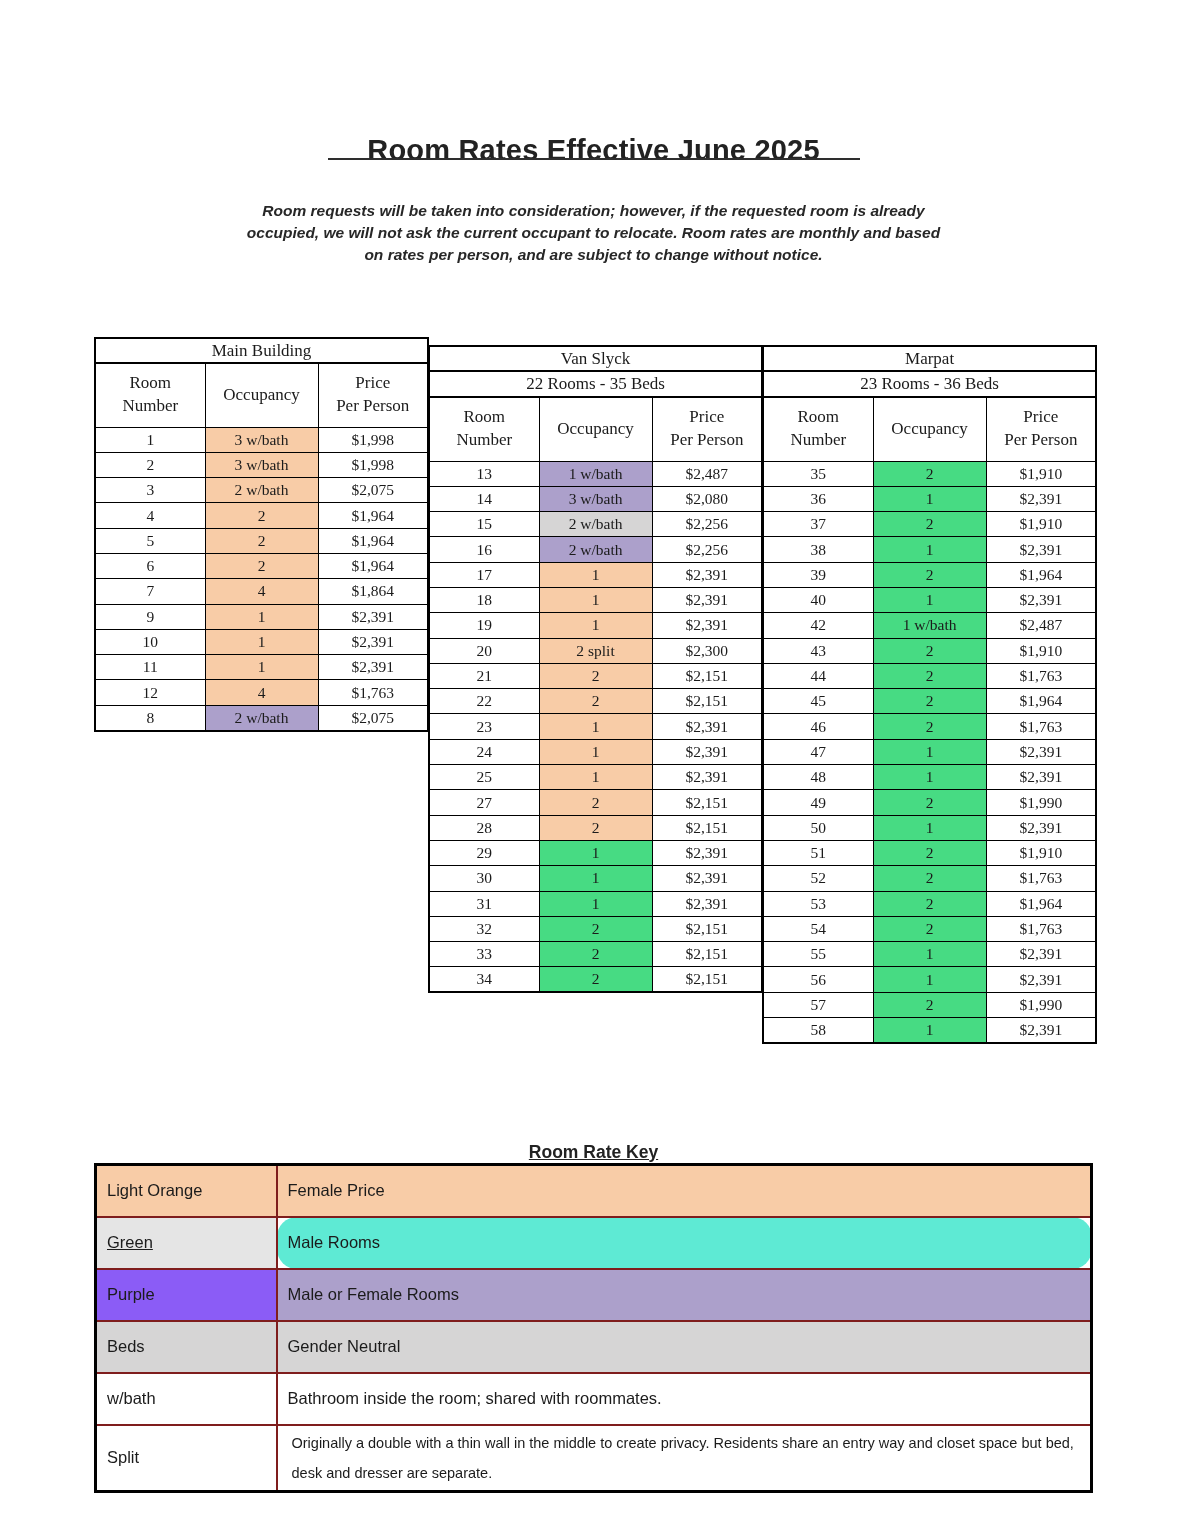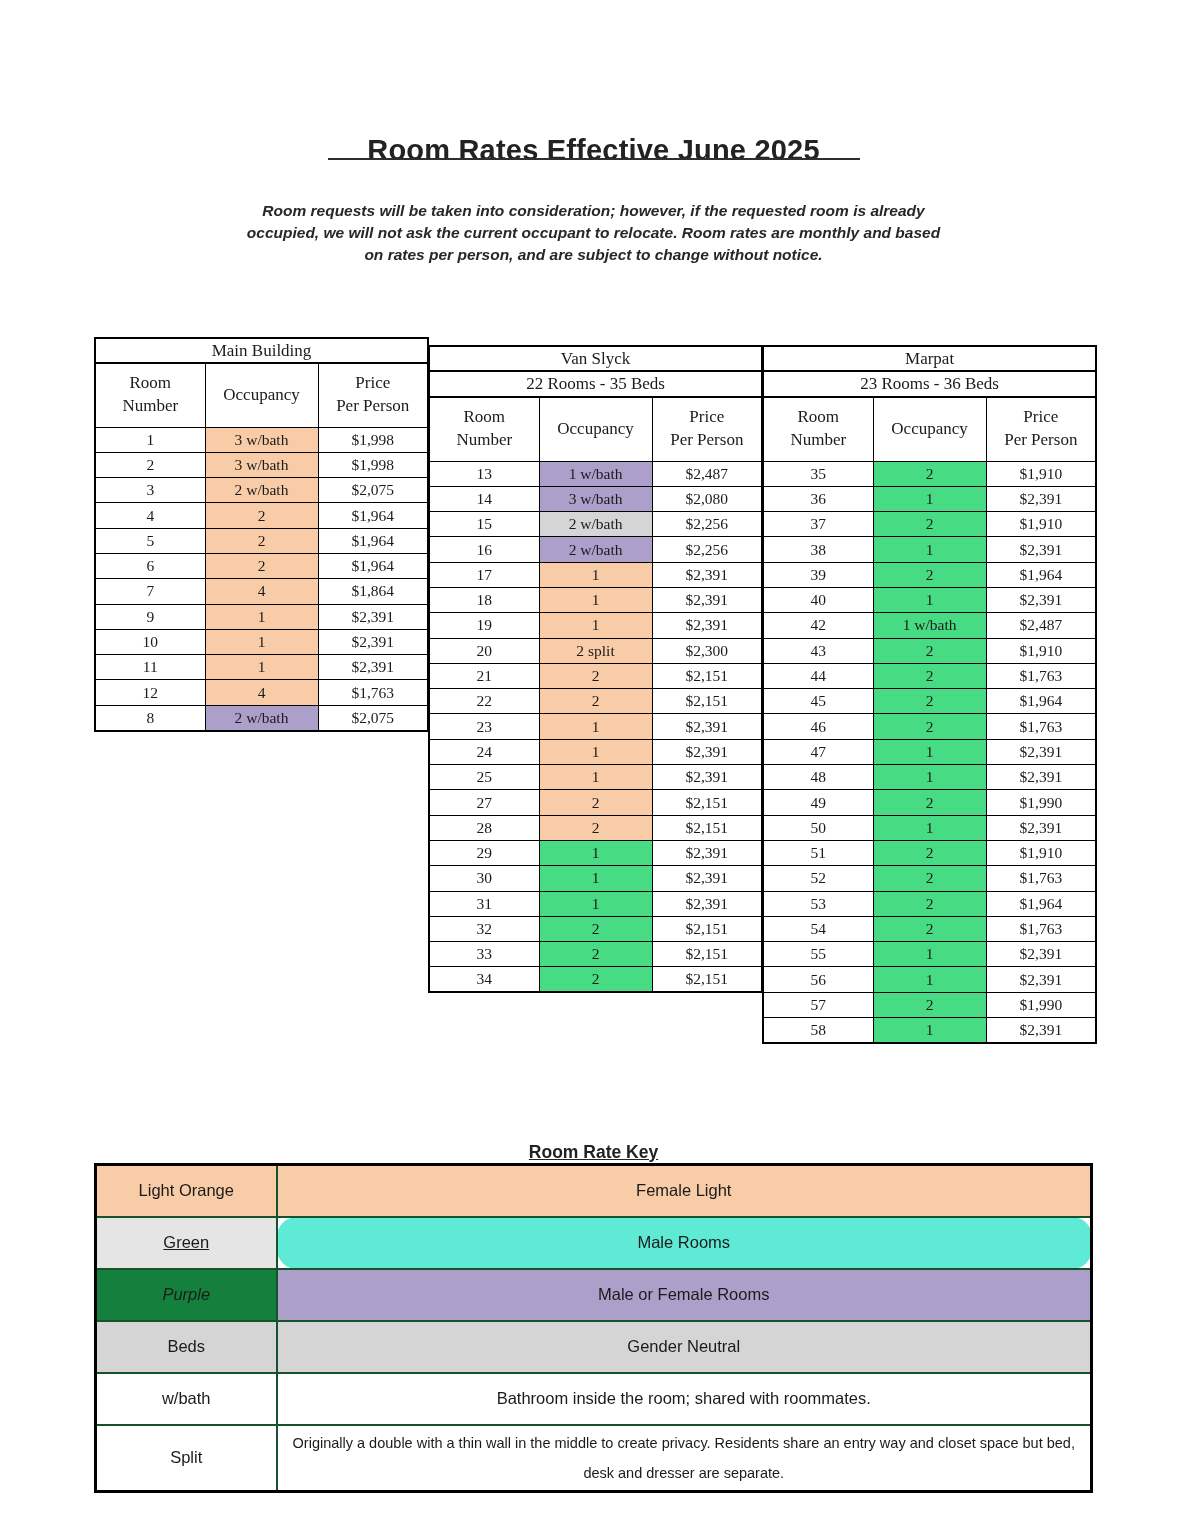--- a/index.html
+++ b/index.html
@@ -62,23 +62,23 @@
     text-decoration: underline;
     color: #222;
   }
   table.key {
     position: absolute; top: 1163px; left: 94px;
     width: 999px;
     border-collapse: collapse; table-layout: fixed;
     border: 3px solid #000;
   }
   .key td {
-    border: 2px solid #14532d;
+    border: 2px solid #7f1d1d;
     height: 52px;
-    text-align: center; vertical-align: middle;
+    text-align: left; vertical-align: middle;
     font-size: 16.5px; font-weight: 500;
     padding: 2px 10px;
   }
   .key td.klabel { width: 181px; }
   .key tr.ksmall td.kdesc { font-size: 14.5px; line-height: 2.1; padding: 2px 14px; }
 </style>
 </head>
 <body>
 
 <div class="page">
@@ -430,28 +430,28 @@
           </tr>
         </tbody>
       </table>
     </div>
 
   <h2 class="key-heading">Room Rate Key</h2>
   <table class="key">
     <tbody id="keybody">
         <tr>
           <td class="klabel" style="background: rgb(248, 204, 167);">Light Orange</td>
-          <td class="kdesc" style="background: rgb(248, 204, 167);">Female Light</td>
+          <td class="kdesc" style="background: rgb(248, 204, 167);">Female Price</td>
         </tr>
         <tr>
           <td class="klabel" style="background: #e5e5e5; text-decoration: underline;">Green</td>
           <td class="kdesc" style="background: #5eead4; border-radius: 20px;">Male Rooms</td>
         </tr>
         <tr>
-          <td class="klabel" style="background: #15803d; font-style: italic;">Purple</td>
+          <td class="klabel" style="background: #8b5cf6;">Purple</td>
           <td class="kdesc" style="background: rgb(172, 160, 203);">Male or Female Rooms</td>
         </tr>
         <tr>
           <td class="klabel" style="background: rgb(214, 213, 213);">Beds</td>
           <td class="kdesc" style="background: rgb(214, 213, 213);">Gender Neutral</td>
         </tr>
         <tr>
           <td class="klabel" style="background: rgb(255, 255, 255);">w/bath</td>
           <td class="kdesc" style="background: rgb(255, 255, 255);">Bathroom inside the room; shared with roommates.</td>
         </tr>

